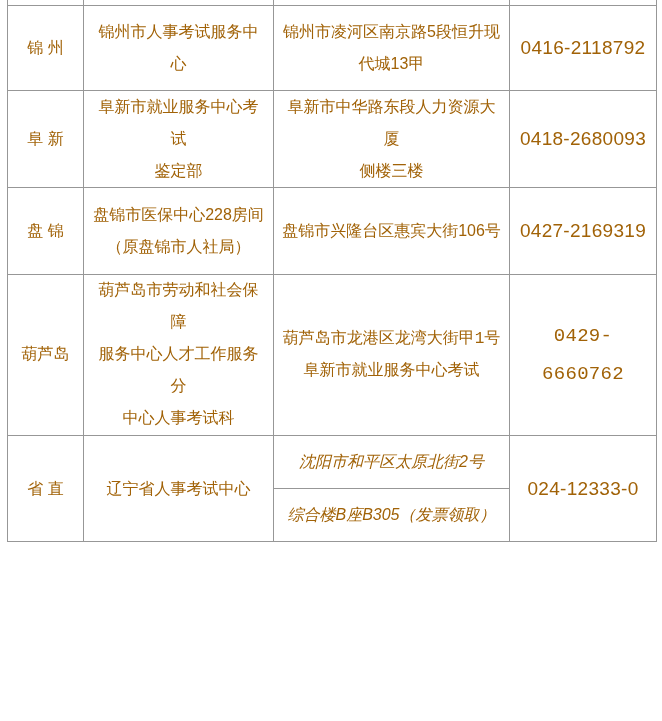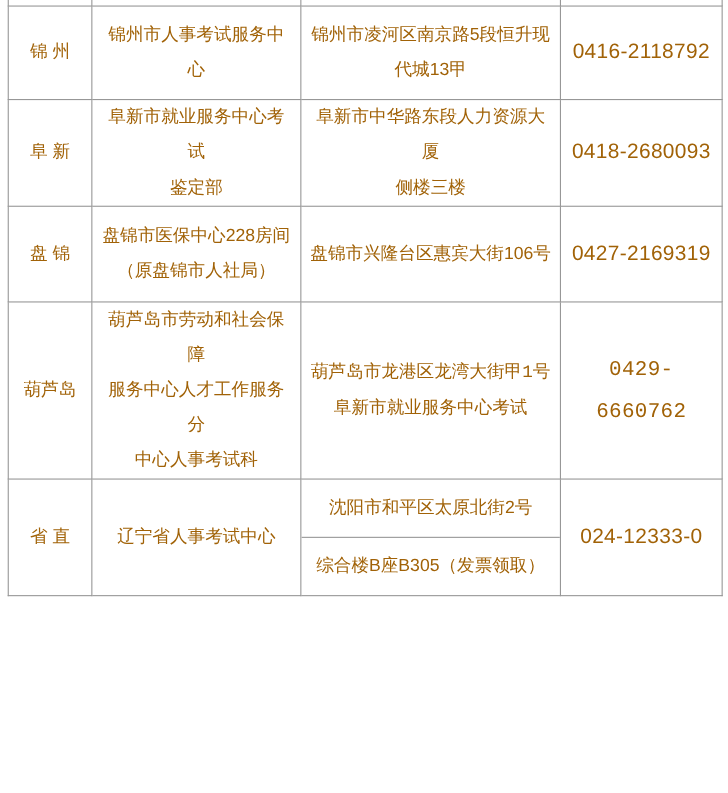--- a/index.html
+++ b/index.html
@@ -58,20 +58,21 @@
   td.split-cell {
     padding: 0;
   }
   .split-cell .sub {
     height: 52px;
     display: flex;
     align-items: center;
     justify-content: center;
     white-space: pre-line;
     padding: 0 8px;
+    font-style: italic;
   }
   .split-cell .sub-b {
     border-top: 1px solid #979797;
   }
 </style>
 </head>
 <body>
 
 <div class="table-wrap">
   <table class="contact-table">

